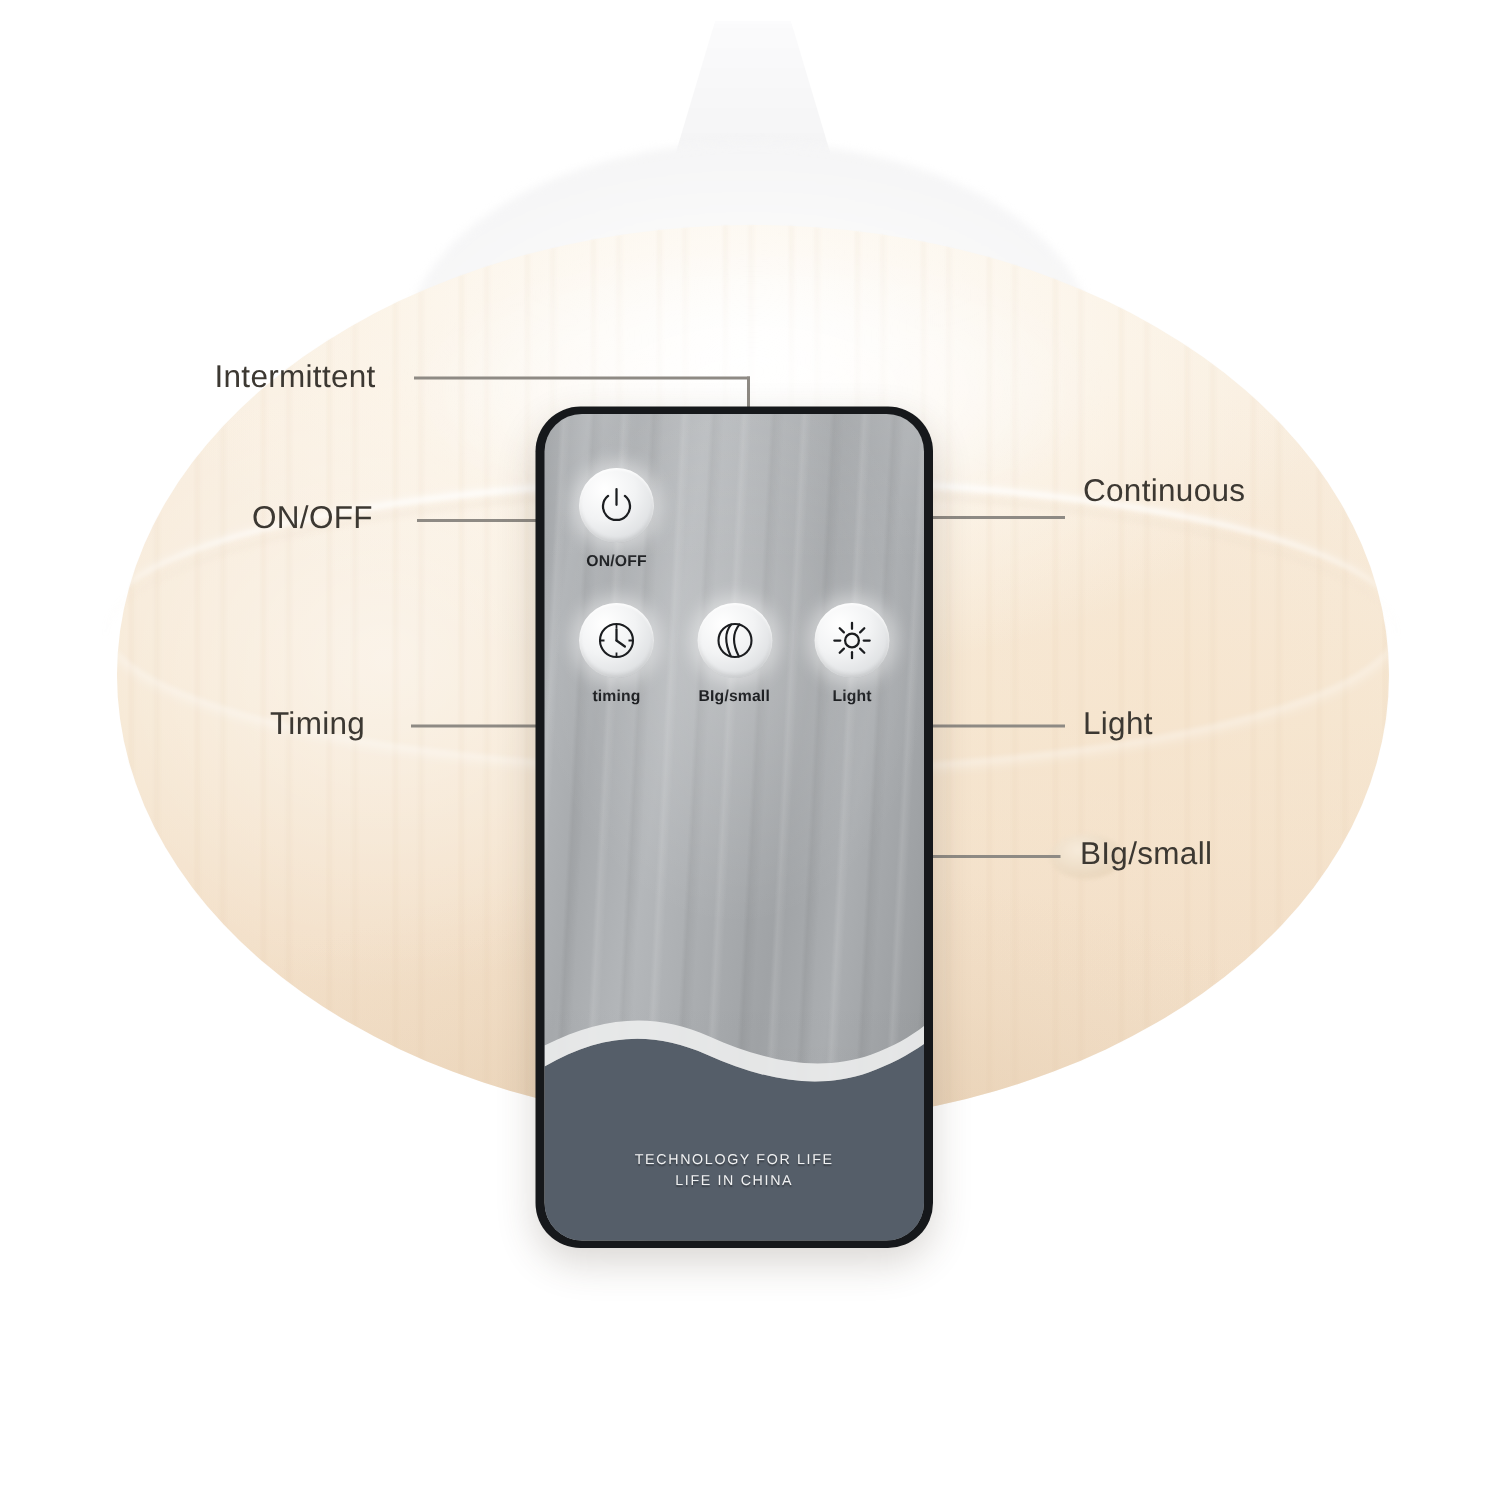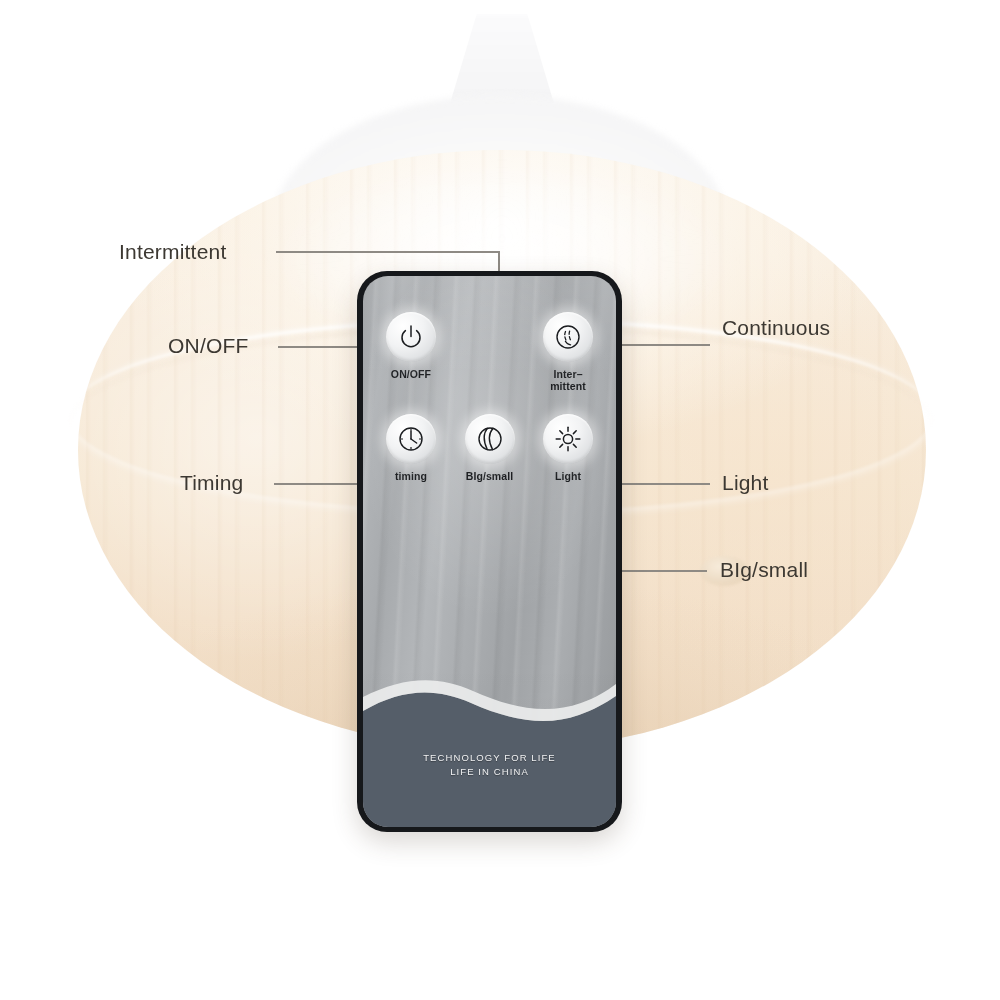--- a/index.html
+++ b/index.html
@@ -192,21 +192,21 @@
     left: 0;
     bottom: 0;
     width: 253px;
     height: 160px;
   }
   .wave-panel svg { display: block; width: 253px; height: 160px; }
 
   .brand-text {
     position: absolute;
     left: 0;
-    bottom: 48px;
+    bottom: 32px;
     width: 253px;
     text-align: center;
     color: #f1f2f3;
     font-size: 9.5px;
     letter-spacing: 1.1px;
     line-height: 14px;
     font-family: "Liberation Sans", sans-serif;
     text-shadow: 0 1px 1px rgba(0,0,0,0.35);
   }
 
@@ -329,36 +329,20 @@
               <span>
                 <svg width="30" height="30" viewBox="0 0 30 30">
                   <path d="M9.4,8.6 A9,9 0 1,0 20.6,8.6" fill="none" stroke="#1b1d20" stroke-width="1.5" stroke-linecap="round"></path>
                   <line x1="15" y1="4" x2="15" y2="14.5" stroke="#1b1d20" stroke-width="1.5" stroke-linecap="round"></line>
                 </svg>
               </span>
             </div>
             <div class="btn-label">ON/OFF</div>
           </div>
 
-          <div class="btn-cell">
-            <div class="btn-key">
-              <span>
-                <svg width="32" height="32" viewBox="0 0 32 32">
-                  <circle cx="16" cy="16" r="11" fill="none" stroke="#1b1d20" stroke-width="1.4"></circle>
-                  <path d="M13.5,10.5 C12.2,13.5 12.6,16.5 14.3,19.8" fill="none" stroke="#1b1d20" stroke-width="1.3" stroke-linecap="round" stroke-dasharray="3.2 2.4"></path>
-                  <path d="M17.6,10.2 C16.6,13.4 17.2,16.8 19.2,20.4" fill="none" stroke="#1b1d20" stroke-width="1.3" stroke-linecap="round" stroke-dasharray="3.2 2.4"></path>
-                  <path d="M13.4,20.2 C14.6,22.4 16.4,23.6 18.6,23.8" fill="none" stroke="#1b1d20" stroke-width="1.3" stroke-linecap="round"></path>
-                </svg>
-              </span>
-            </div>
-            <div class="btn-label">
-              <div>Inter–</div>
-              <div>mittent</div>
-            </div>
-          </div>
 
         </div>
 
         <div class="btn-row" style="margin-top:22px;">
 
           <div class="btn-cell">
             <div class="btn-key">
               <span>
                 <svg width="32" height="32" viewBox="0 0 32 32">
                   <circle cx="16" cy="16" r="11" fill="none" stroke="#1b1d20" stroke-width="1.4"></circle>
@@ -406,21 +390,21 @@
               </span>
             </div>
             <div class="btn-label">Light</div>
           </div>
         </div>
 
       </div>
     </div>
   </div>
 
-  <div class="callout-label" style="left:119px; top:240px;">Intermittent</div>
+  <div class="callout-label" style="left:143px; top:240px;">Intermittent</div>
 
   <div class="callout-label" style="left:168px; top:334px;">ON/OFF</div>
 
   <div class="callout-label" style="left:180px; top:471px;">Timing</div>
 
   <div class="callout-label" style="left:722px; top:316px;">Continuous</div>
 
   <div class="callout-label" style="left:722px; top:471px;">Light</div>
 
   <div class="callout-label" style="left:720px; top:558px;">BIg/small</div>

